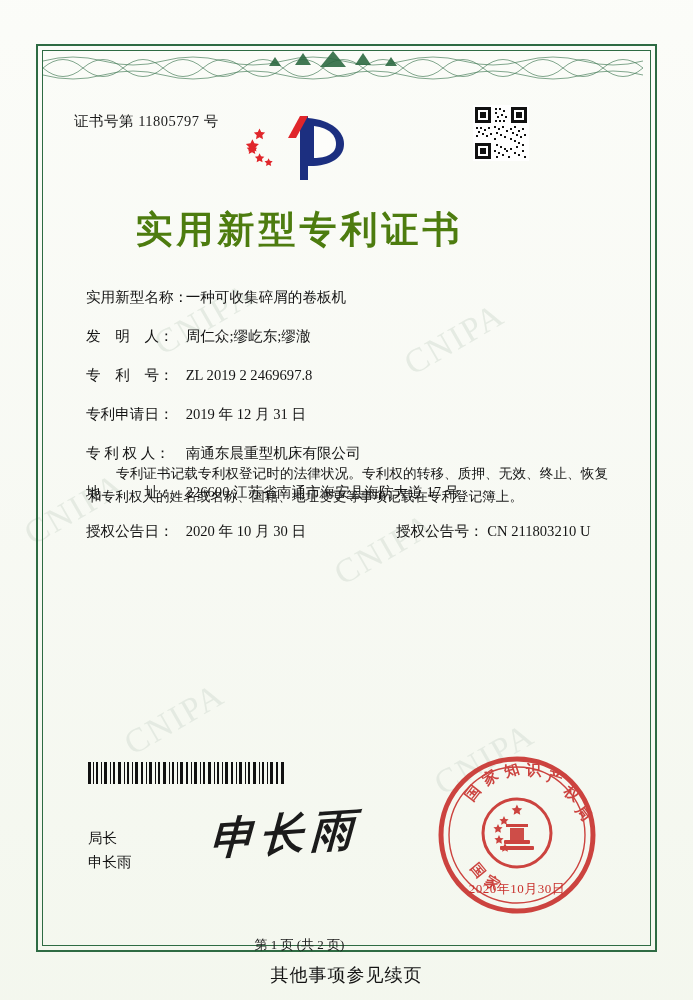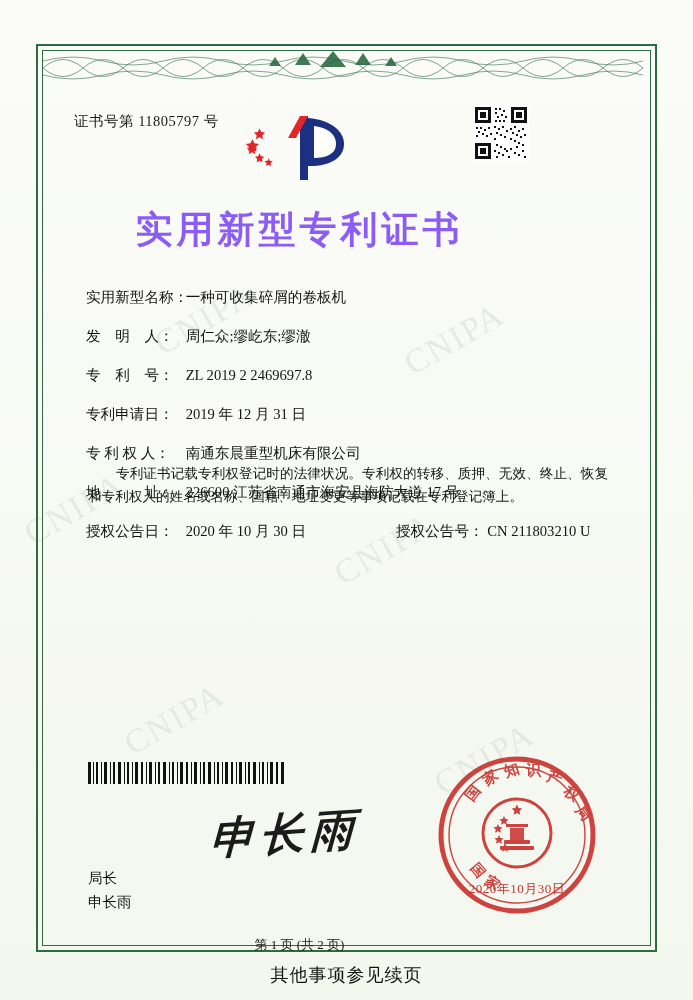--- a/index.html
+++ b/index.html
@@ -115,21 +115,21 @@
 
   .title {
     position: absolute;
     left: 0;
     right: 0;
     top: 155px;
     text-align: center;
     font-size: 37px;
     font-weight: bold;
     letter-spacing: 4px;
-    color: #8b5cf6;
+    color: #4d7c0f;
     font-family: "DejaVu Serif", serif;
   }
 
   .fields {
     position: absolute;
     left: 44px;
     top: 238px;
     width: 530px;
   }
   .field-row {
@@ -170,21 +170,21 @@
     left: 46px;
     top: 712px;
     width: 198px;
     height: 22px;
   }
 
   
   .sign-label {
     position: absolute;
     left: 46px;
-    top: 816px;
+    top: 776px;
     font-size: 14.5px;
     line-height: 24px;
     color: #141414;
   }
   .signature {
     position: absolute;
     left: 168px;
     top: 755px;
     font-size: 44px;
     font-family: "DejaVu Serif", serif;

